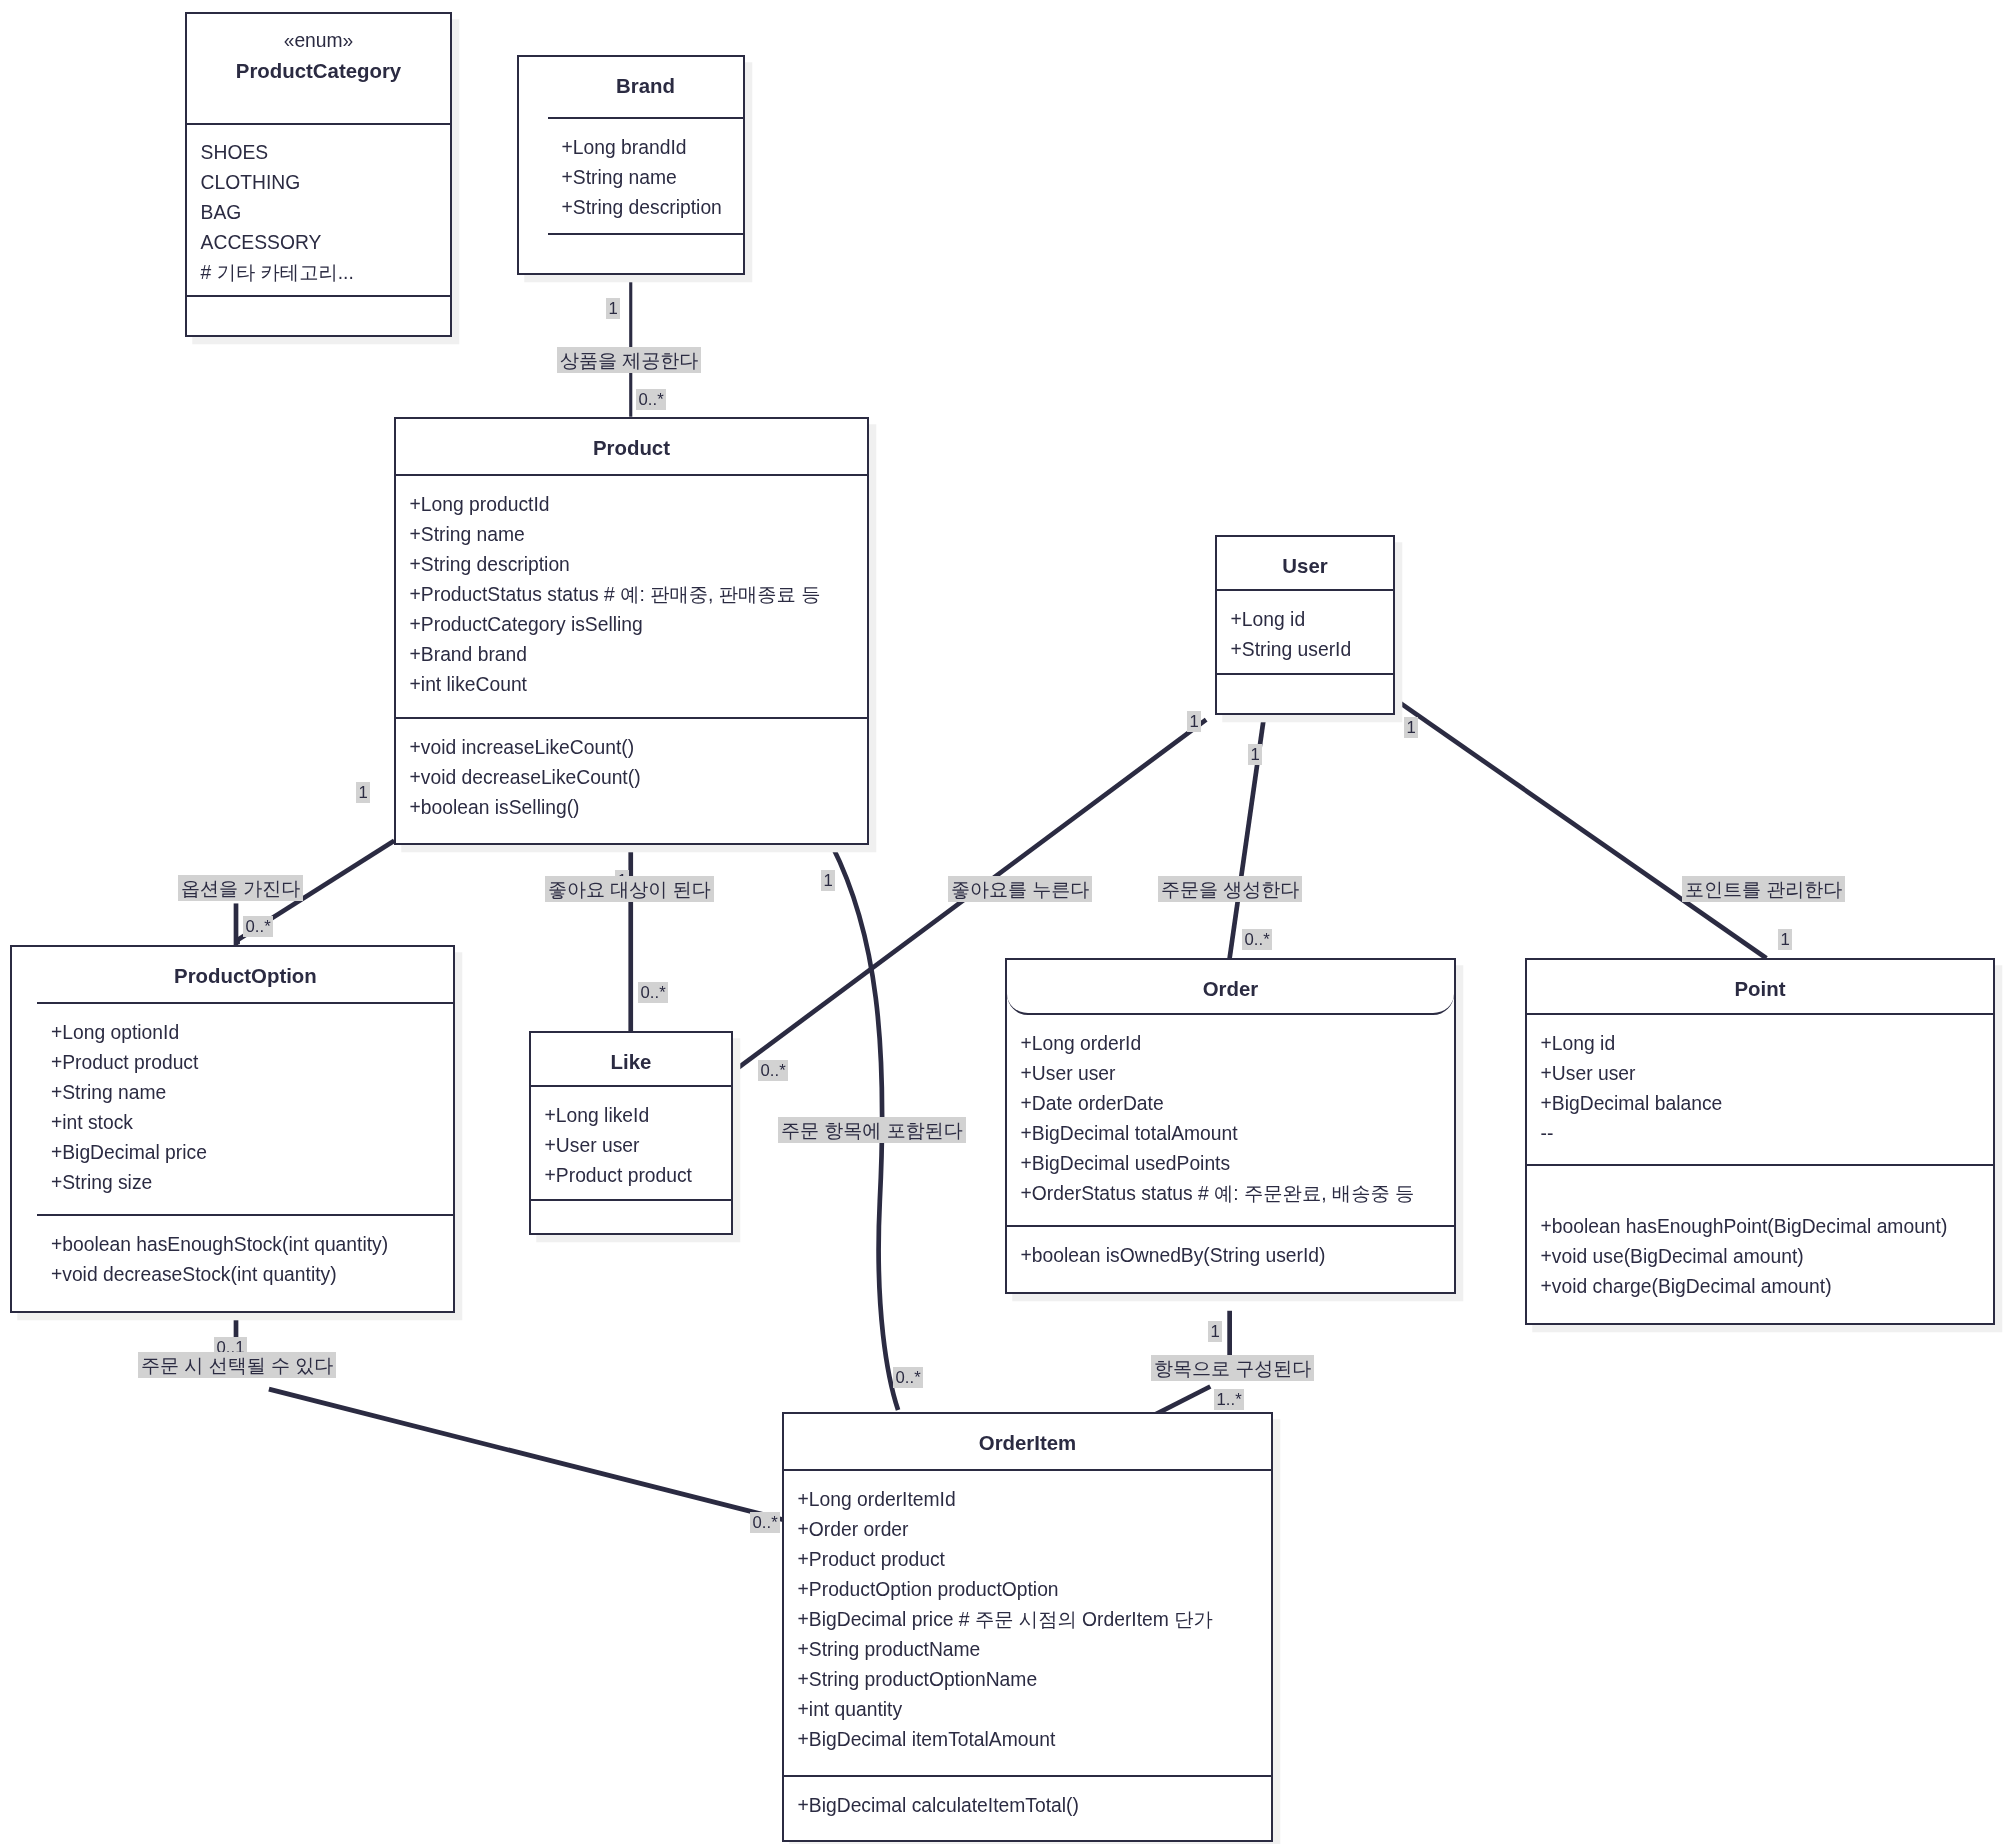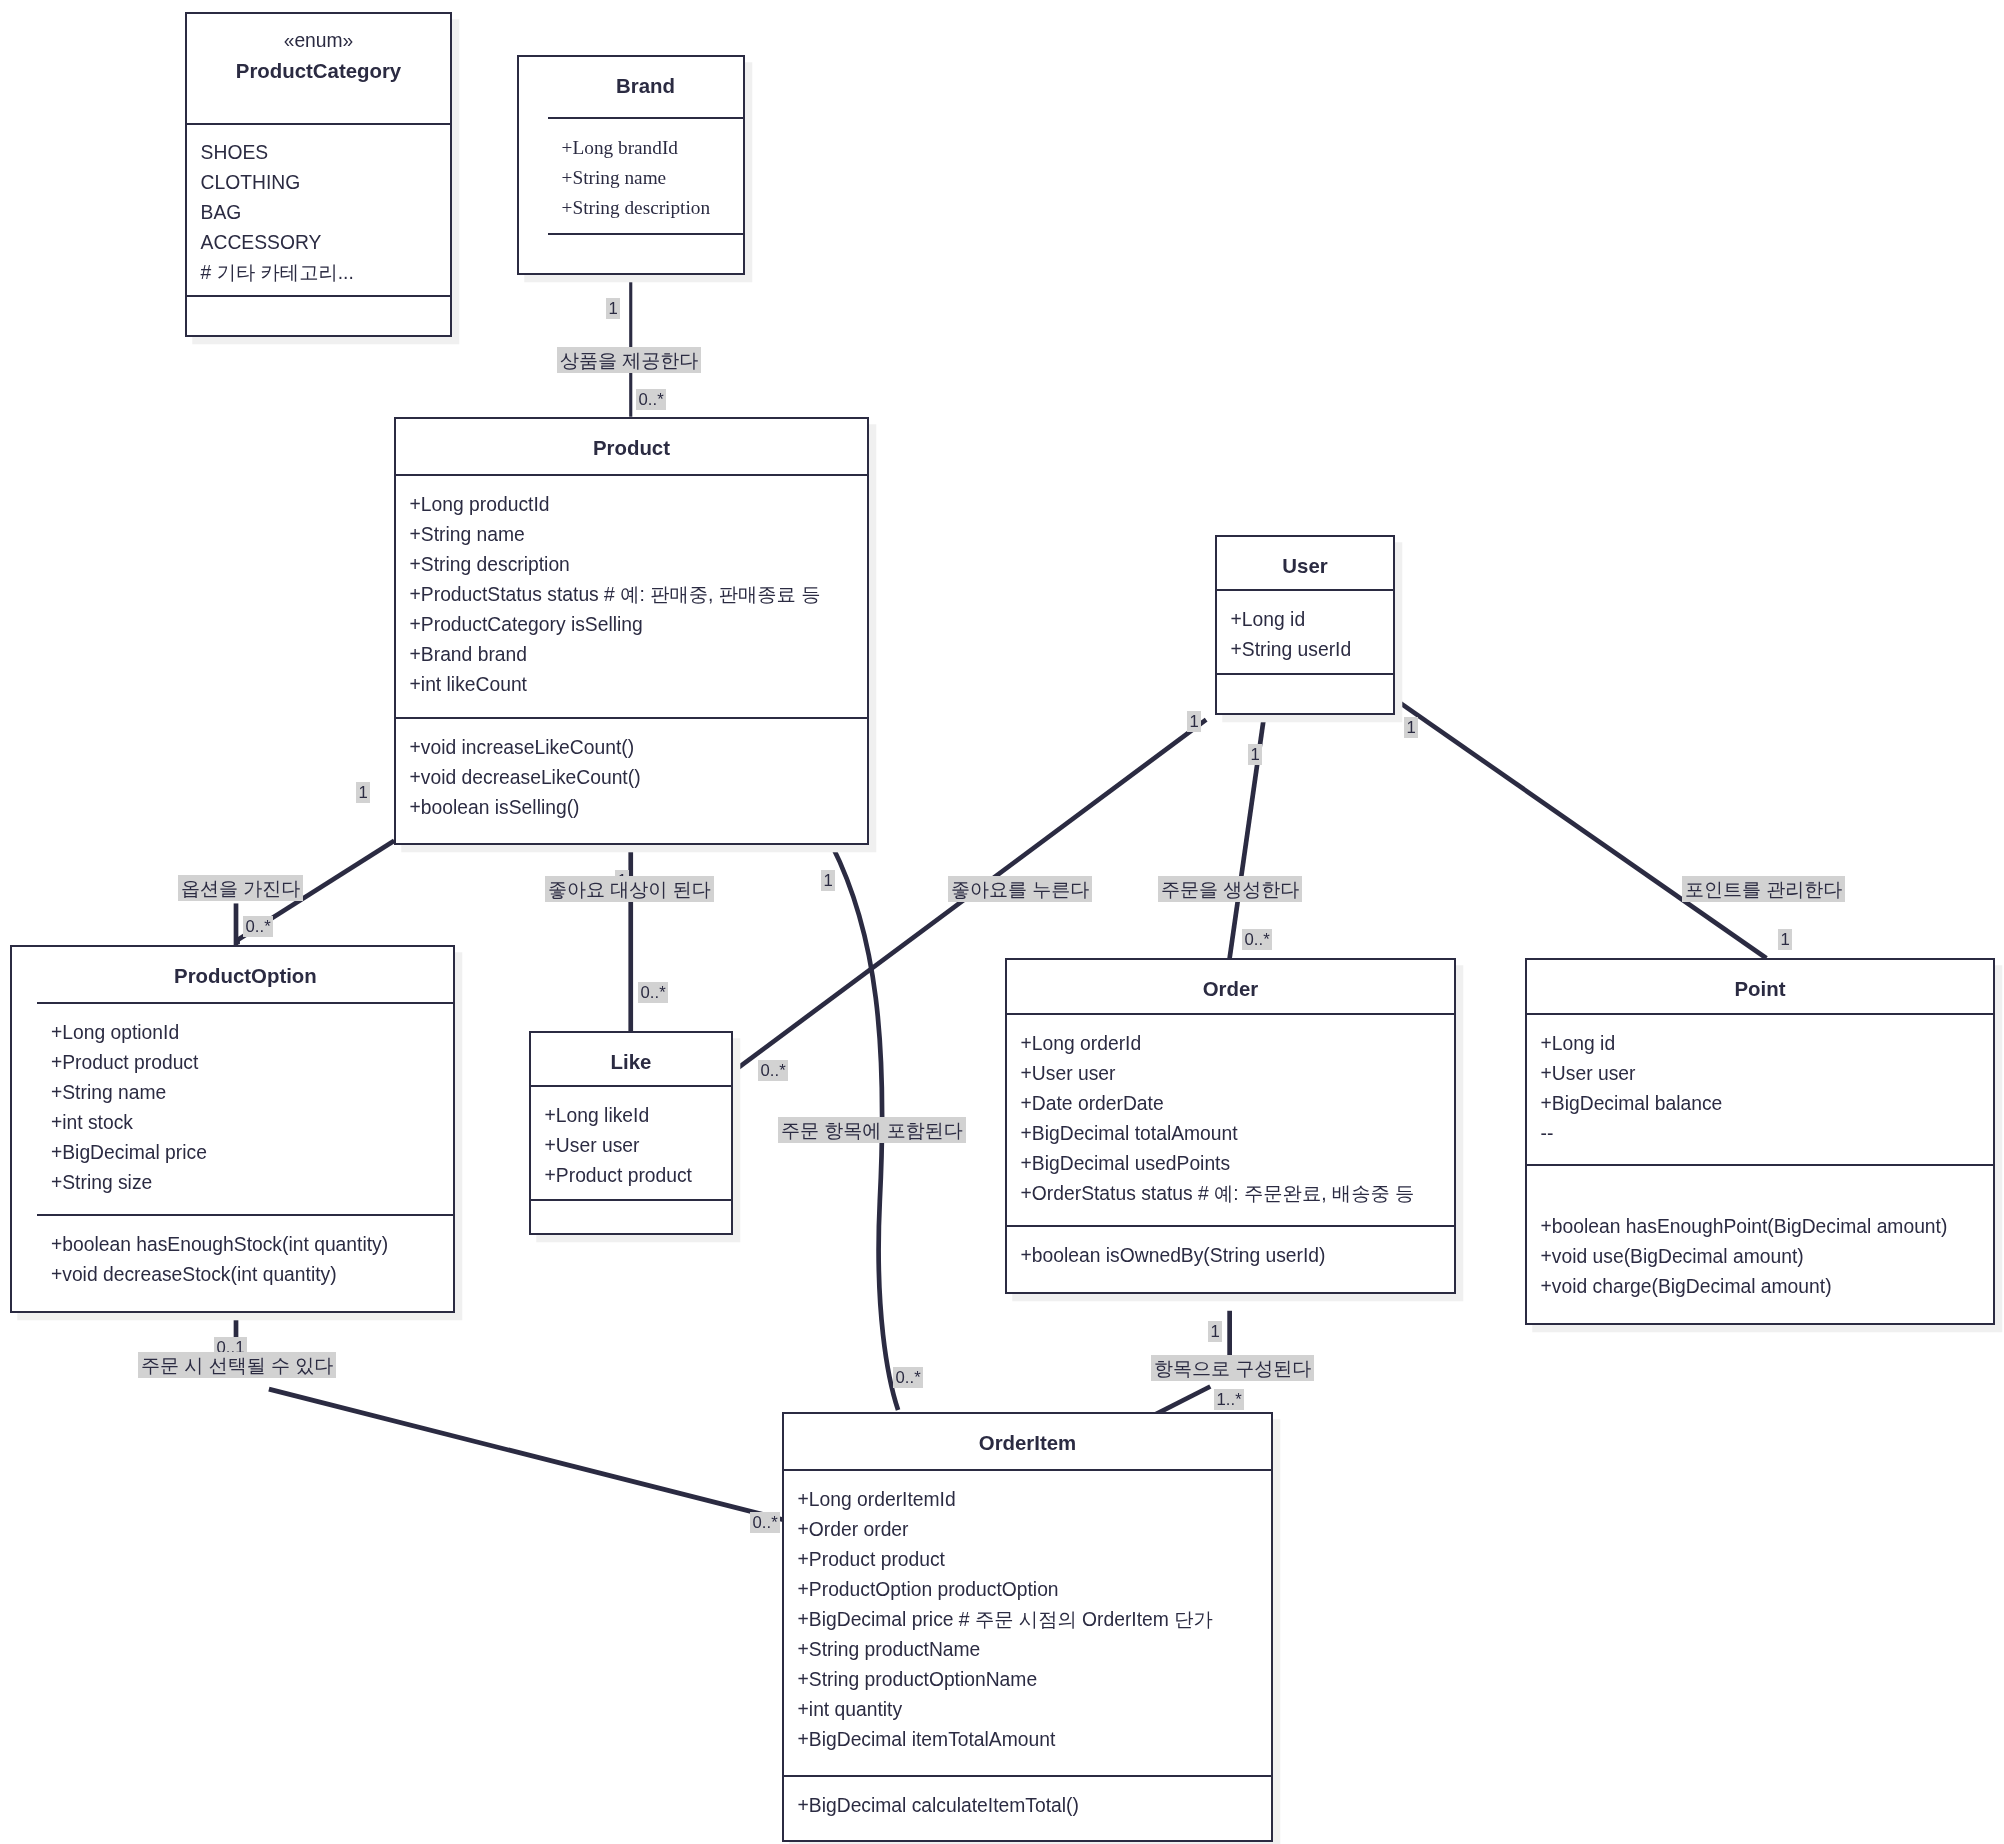--- a/index.html
+++ b/index.html
@@ -127,21 +127,21 @@
       <div class="cls-line">ACCESSORY</div>
       <div class="cls-line"># 기타 카테고리...</div>
     </div>
     <div class="cls-ops" style="height:38px;"></div>
   </div>
 
   <div class="uml-class" style="left:517px; top:55px; width:228px;padding-left:29px;">
     <div class="cls-header" style="height:62px;">
       <span class="cls-title">Brand</span>
     </div>
-    <div class="cls-attrs" style="height:116px;font-family:Liberation Serif, serif;">
+    <div class="cls-attrs" style="height:116px;">
       <div class="cls-line">+Long brandId</div>
       <div class="cls-line">+String name</div>
       <div class="cls-line">+String description</div>
     </div>
     <div class="cls-ops" style="height:38px;"></div>
   </div>
 
   <div class="uml-class" style="left:394px; top:417px; width:475px;">
     <div class="cls-header" style="height:57px;">
       <span class="cls-title">Product</span>
@@ -197,21 +197,21 @@
     </div>
     <div class="cls-attrs" style="height:114px;">
       <div class="cls-line">+Long likeId</div>
       <div class="cls-line">+User user</div>
       <div class="cls-line">+Product product</div>
     </div>
     <div class="cls-ops" style="height:32px;"></div>
   </div>
 
   <div class="uml-class" style="left:1005px; top:958px; width:451px;">
-    <div class="cls-header" style="height:55px;">
+    <div class="cls-header" style="height:55px;border-radius:21px;">
       <span class="cls-title">Order</span>
     </div>
     <div class="cls-attrs" style="height:212px;">
       <div class="cls-line">+Long orderId</div>
       <div class="cls-line">+User user</div>
       <div class="cls-line">+Date orderDate</div>
       <div class="cls-line">+BigDecimal totalAmount</div>
       <div class="cls-line">+BigDecimal usedPoints</div>
       <div class="cls-line">+OrderStatus status # 예: 주문완료, 배송중 등</div>
     </div>

